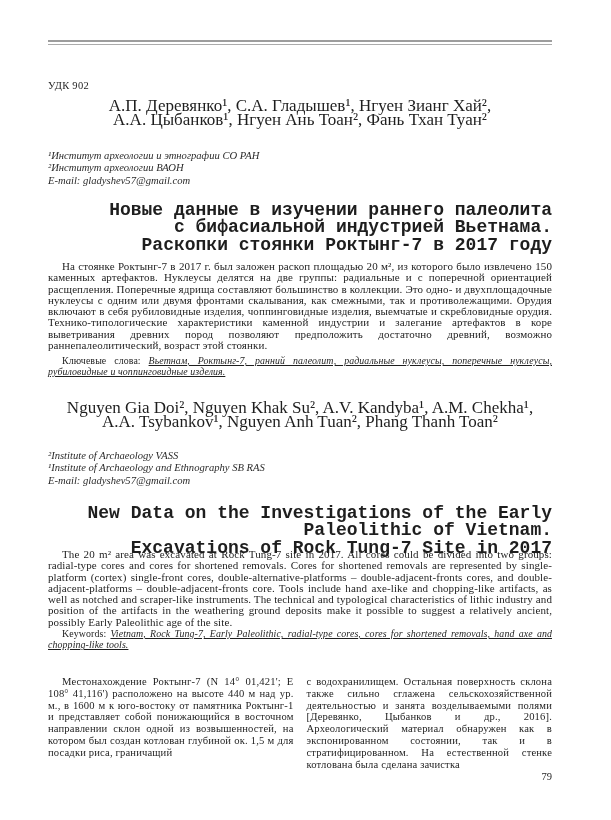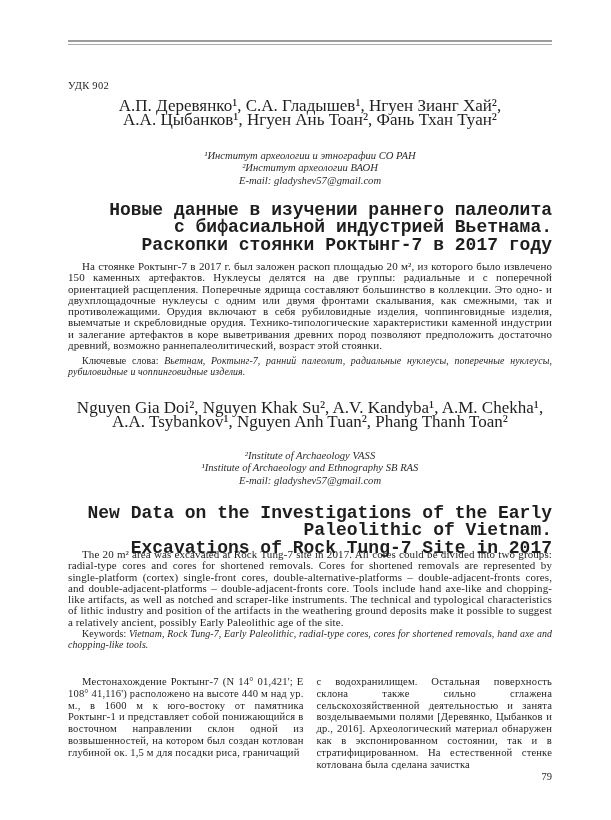--- a/index.html
+++ b/index.html
@@ -5,36 +5,36 @@
   html, body { margin: 0; padding: 0; background: #ffffff; }
   .page {
     position: relative;
     width: 611px;
     height: 820px;
     background: #ffffff;
     font-family: "Liberation Serif", serif;
     color: #1e1e1e;
     overflow: hidden;
   }
-  .abs { position: absolute; left: 68px; right: 59px; }
+  .abs { position: absolute; left: 48px; right: 59px; }
 
   .top-rule {
     top: 40px;
     height: 2px;
     border-top: 2px solid #9d9d9d;
     border-bottom: 1px solid #ababab;
   }
 
   .udk { top: 80px; font-size: 10.5px; letter-spacing: 0.3px; }
 
   .authors { text-align: center; font-weight: normal; font-size: 17px; line-height: 13.6px; }
   .authors-ru { top: 99px; }
   .authors-en { top: 401px; }
 
-  .affil { text-align: center; font-style: italic; font-size: 10.6px; line-height: 12.4px; color: #2b2b2b; }
+  .affil { text-align: left; font-style: italic; font-size: 10.6px; line-height: 12.4px; color: #2b2b2b; }
   .affil-ru { top: 150px; }
   .affil-en { top: 450px; }
 
   .title { text-align: right; font-weight: bold; font-size: 18px; line-height: 17.3px; font-family: Liberation Mono, monospace; }
   .title-ru { top: 202px; }
   .title-en { top: 505px; }
 
   .abstract {
     font-size: 11px;
     line-height: 11.3px;
@@ -46,21 +46,21 @@
   .abstract-en { top: 549px; }
 
   .keywords {
     font-size: 9.9px;
     line-height: 11.3px;
     text-align: justify;
     text-indent: 14px;
     letter-spacing: 0.1px;
   }
   .keywords .kw-label { font-style: normal; }
-  .keywords .kw-text { font-style: italic; }
+  .keywords .kw-text { font-style: italic; text-decoration: underline; }
   .keywords-ru { top: 355px; }
   .keywords-en { top: 628px; }
 
   .body-columns {
     top: 676px;
     display: flex;
     gap: 13px;
   }
   .body-col {
     flex: 1 1 0;

